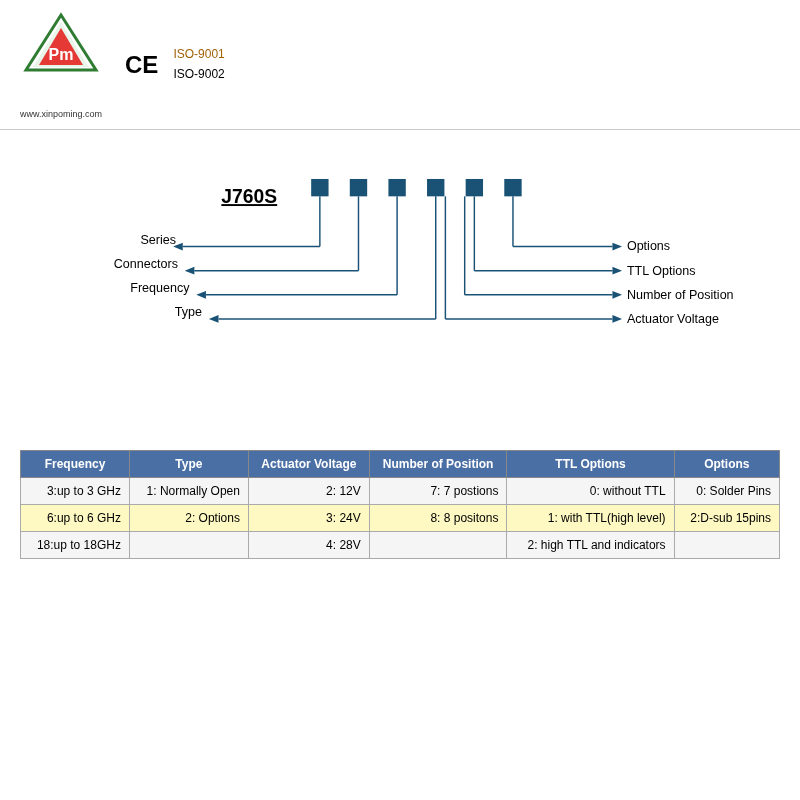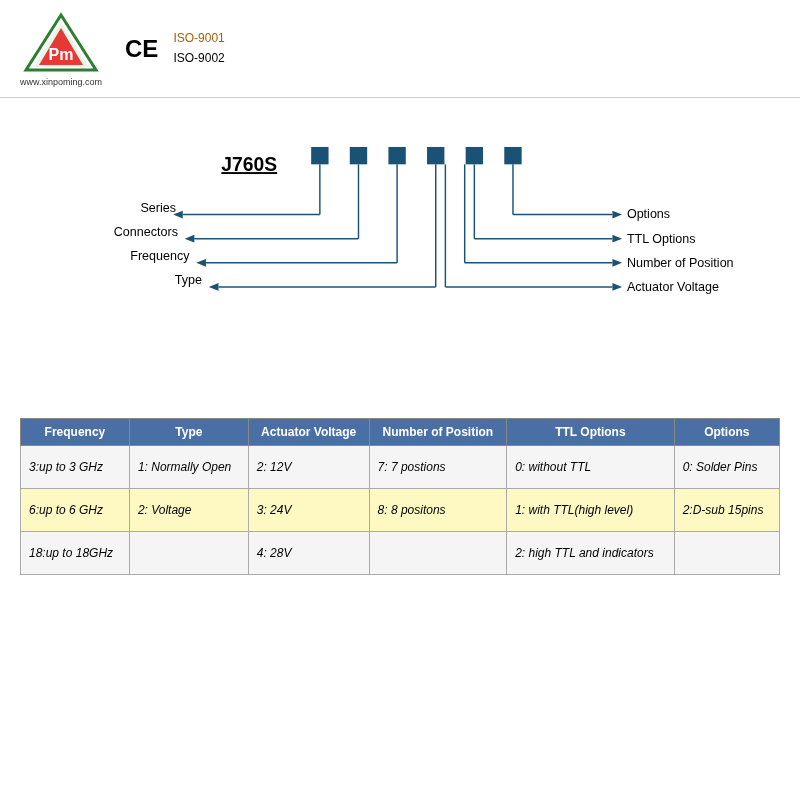--- a/index.html
+++ b/index.html
@@ -17,20 +17,21 @@
       display: flex;
       align-items: center;
       padding: 10px 20px;
       border-bottom: 1px solid #ccc;
     }
     #logo-area {
       display: flex;
       flex-direction: column;
       align-items: center;
       margin-right: 15px;
+      gap: 32px;
     }
     #triangle-logo {
       width: 80px;
       height: 65px;
     }
     #website-text {
       font-size: 9px;
       color: #333;
       margin-top: 2px;
     }
@@ -84,24 +85,23 @@
       font-weight: bold;
     }
     table tbody tr {
       background-color: #fef9c3;
     }
     table tbody tr:nth-child(odd) {
       background-color: #f5f5f5;
     }
     table tbody td {
       border: 1px solid #aaa;
-      padding: 14px 8px;
-      text-align: left;
+      padding: 6px 8px;
+      text-align: right;
       vertical-align: top;
-      font-style: italic;
     }
   </style>
 </head>
 <body>
 
 <div id="header">
   <div id="logo-area">
     <svg id="triangle-logo" viewBox="0 0 80 65">
 
       <polygon points="40,5 75,60 5,60" fill="none" stroke="#2e7d32" stroke-width="3"></polygon>
@@ -195,21 +195,21 @@
     <tr>
           <td>3:up to 3 GHz</td>
           <td>1: Normally Open</td>
           <td>2: 12V</td>
           <td>7: 7 postions</td>
           <td>0: without TTL</td>
           <td>0: Solder Pins</td>
         </tr>
         <tr>
           <td>6:up to 6 GHz</td>
-          <td>2: Voltage</td>
+          <td>2: Options</td>
           <td>3: 24V</td>
           <td>8: 8 positons</td>
           <td>1: with TTL(high level)</td>
           <td>2:D-sub 15pins</td>
         </tr>
         <tr>
           <td>18:up to 18GHz</td>
           <td></td>
           <td>4: 28V</td>
           <td></td>

